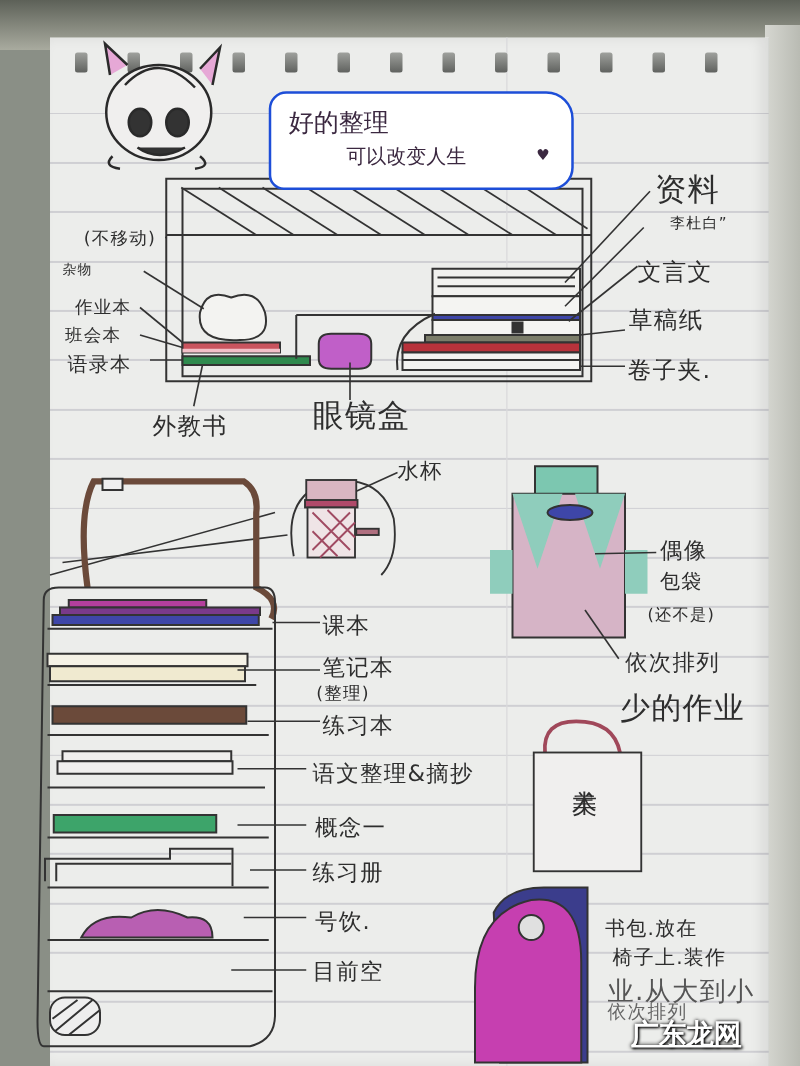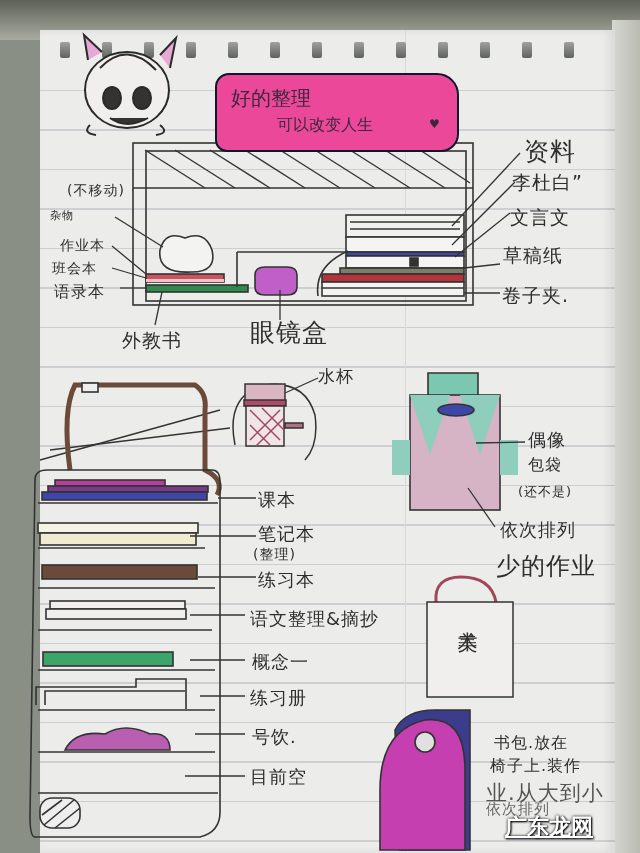--- a/index.html
+++ b/index.html
@@ -5,21 +5,21 @@
   html,body{margin:0;padding:0;}
   body{width:640px;height:853px;overflow:hidden;background:#8a8f86;font-family:"DejaVu Sans",sans-serif;position:relative;}
   .bg-top{position:absolute;left:0;top:0;width:640px;height:40px;background:linear-gradient(#5d6158,#a9ab9f);}
   .bg-right{position:absolute;right:0;top:20px;width:28px;height:833px;background:linear-gradient(90deg,#d6d7d1,#b9bbb3);}
   .paper{position:absolute;left:40px;top:30px;width:575px;height:823px;background:#ecedeb;
     background-image:repeating-linear-gradient(180deg,transparent 0,transparent 38px,#cfcfd3 38px,#cfcfd3 39.5px);
     background-position:0 22px;box-shadow:inset -6px 0 10px rgba(0,0,0,.08);}
   .margin-line{position:absolute;left:365px;top:0;width:1px;height:823px;background:#d9d9dc;}
   .ring{position:absolute;top:12px;width:10px;height:16px;background:linear-gradient(#9fa19d,#60625f);border-radius:2px;}
   .hand{position:absolute;font-family:"DejaVu Sans",sans-serif;color:#2e2e2e;white-space:nowrap;letter-spacing:1px;}
-  .bubble{position:absolute;left:215px;top:73px;width:240px;height:75px;background:#ec4899;border:2px solid #0f172a;border-radius:14px 22px 18px 12px;}
+  .bubble{position:absolute;left:215px;top:73px;width:240px;height:75px;background:#ffffff;border:2px solid #1d4ed8;border-radius:14px 22px 18px 12px;}
   .bubble .l1{position:absolute;left:14px;top:10px;font-size:20px;color:#3b2840;}
   .bubble .l2{position:absolute;left:60px;top:40px;font-size:16px;color:#3b2840;}
   svg{position:absolute;left:0;top:0;}
   .wm{position:absolute;left:505px;top:812px;font-size:22px;font-weight:bold;color:#fff;text-shadow:0 0 3px #000,1px 1px 2px #000;text-decoration:underline;}
 </style>
 </head>
 <body>
 
 <div class="bg-top"></div>
 <div class="bg-right"></div>
@@ -184,21 +184,21 @@
   </g>
 </svg>
 
 <div class="bubble">
   <span class="l1">好的整理</span>
   <span class="l2">可以改变人生</span>
   <span class="hand" style="left:212px;top:42px;font-size:12px;color:#3b2840">♥</span>
 </div>
 
 <span class="hand" style="left:524px;top:135px;font-size:25px">资料</span>
-<span class="hand" style="left:512px;top:170px;font-size:19px">李杜白”</span>
+<span class="hand" style="left:536px;top:170px;font-size:12px">李杜白”</span>
 <span class="hand" style="left:510px;top:205px;font-size:19px">文言文</span>
 <span class="hand" style="left:503px;top:243px;font-size:19px">草稿纸</span>
 <span class="hand" style="left:502px;top:283px;font-size:19px">卷子夹.</span>
 
 <span class="hand" style="left:67px;top:182px;font-size:14px">(不移动)</span>
 <span class="hand" style="left:50px;top:208px;font-size:11px">杂物</span>
 <span class="hand" style="left:60px;top:237px;font-size:14px">作业本</span>
 <span class="hand" style="left:52px;top:260px;font-size:14px">班会本</span>
 <span class="hand" style="left:54px;top:282px;font-size:16px">语录本</span>
 
@@ -218,18 +218,18 @@
 <span class="hand" style="left:253px;top:546px;font-size:14px">(整理)</span>
 <span class="hand" style="left:258px;top:568px;font-size:18px">练习本</span>
 <span class="hand" style="left:250px;top:607px;font-size:18px">语文整理&amp;摘抄</span>
 <span class="hand" style="left:252px;top:650px;font-size:18px">概念一</span>
 <span class="hand" style="left:250px;top:686px;font-size:18px">练习册</span>
 <span class="hand" style="left:252px;top:725px;font-size:18px">号饮.</span>
 <span class="hand" style="left:250px;top:765px;font-size:18px">目前空</span>
 
 <span class="hand" style="left:455px;top:615px;font-size:20px;writing-mode:vertical-rl">美术</span>
 
-<span class="hand" style="left:494px;top:733px;font-size:16px">书包.放在</span>
+<span class="hand" style="left:484px;top:733px;font-size:16px">书包.放在</span>
 <span class="hand" style="left:490px;top:756px;font-size:16px">椅子上.装作</span>
 <span class="hand" style="left:486px;top:779px;font-size:21px;color:#555">业.从大到小</span>
 <span class="hand" style="left:486px;top:800px;font-size:15px;color:#666">依次排列</span>
 
 <span class="wm">广东龙网</span>
 
 </body></html>

